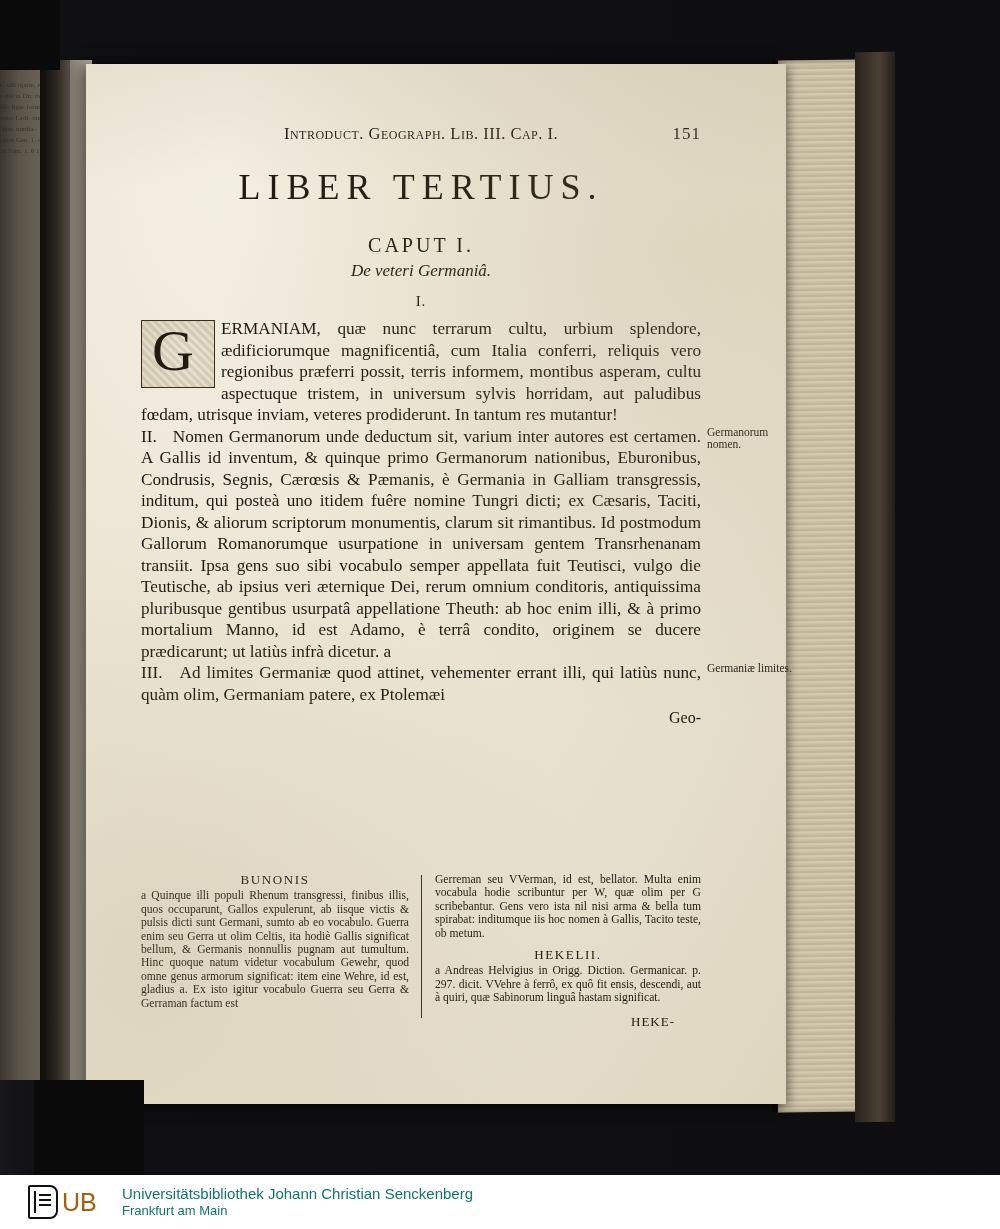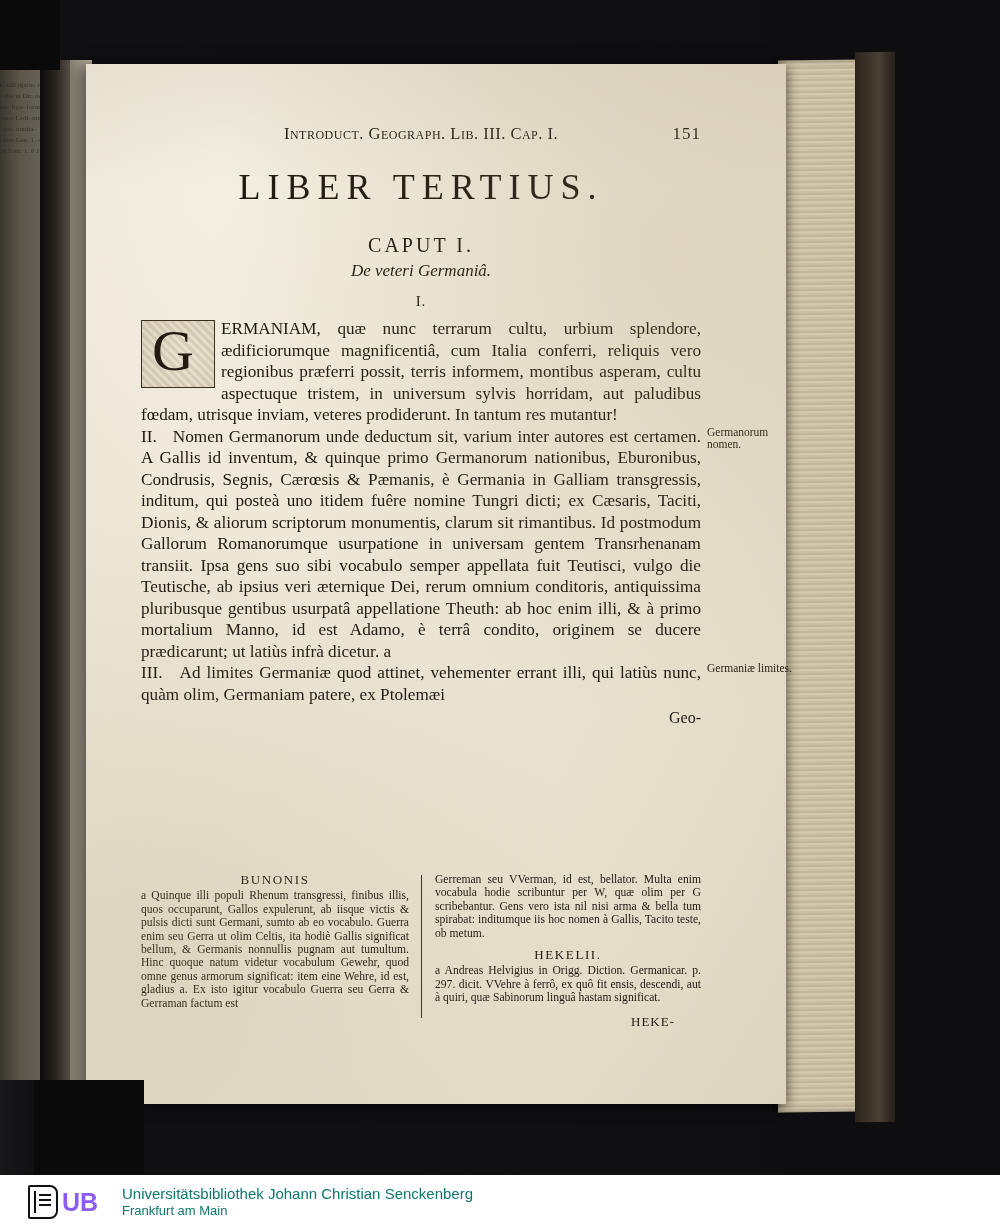--- a/index.html
+++ b/index.html
@@ -176,21 +176,21 @@
     margin-left:28px;width:78px;height:40px;position:relative;
     display:flex;align-items:center;gap:4px;
   }
   .ub-book{
     width:26px;height:30px;border:2px solid #111;border-radius:2px 8px 8px 2px;
     position:relative;background:#fff;
   }
   .ub-book:before{content:"";position:absolute;left:4px;top:4px;width:1.5px;height:22px;background:#111;}
   .ub-book:after{content:"";position:absolute;left:9px;top:7px;width:12px;height:2px;background:#111;
      box-shadow:0 5px 0 #111,0 10px 0 #111;}
-  .ub-text{font-family:"Liberation Sans",sans-serif;font-weight:bold;font-size:25px;color:#8b5cf6;letter-spacing:0px;}
+  .ub-text{font-family:"Liberation Sans",sans-serif;font-weight:normal;font-size:25px;color:#a16207;letter-spacing:0px;}
   .banner-text{
     margin-left:16px;font-family:"Liberation Sans",sans-serif;color:#0f766e;
   }
   .banner-text .l1{font-size:15px;line-height:18px;}
   .banner-text .l2{font-size:13px;line-height:16px;}
 </style>
 </head>
 <body>
 
 <div id="scan">

